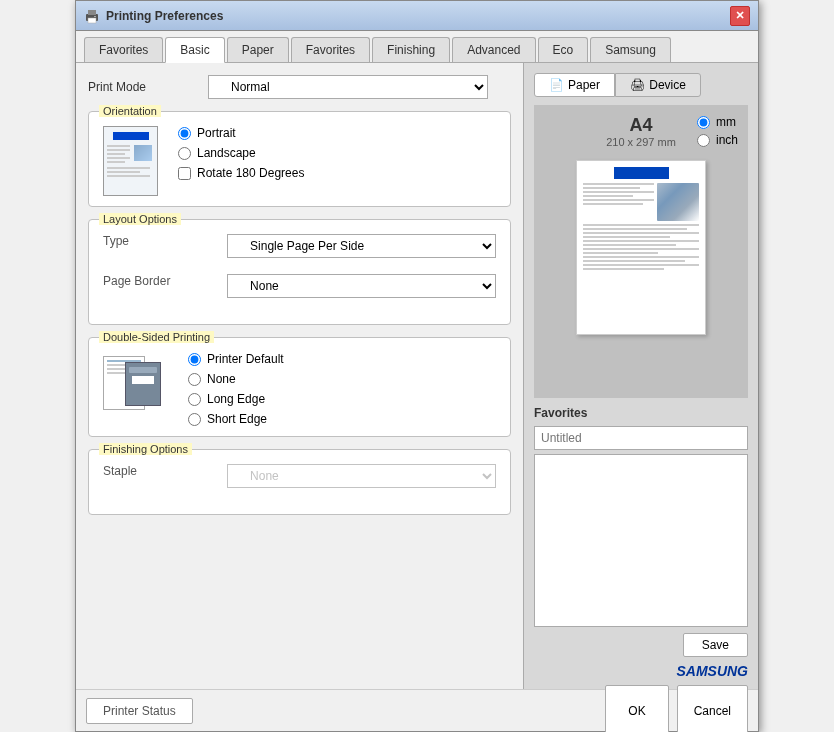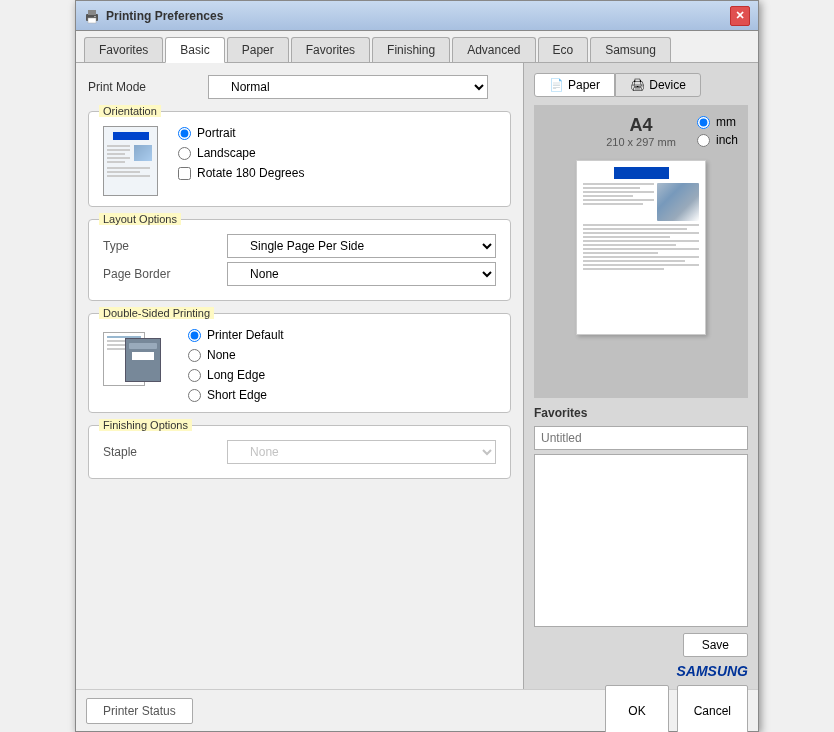--- a/index.html
+++ b/index.html
@@ -10,21 +10,21 @@
     .titlebar-title { flex: 1; font-size: 12px; color: #333; font-weight: bold; }
     .titlebar-close { width: 20px; height: 20px; background: #e05050; border: 1px solid #c03030; border-radius: 2px; cursor: pointer; display: flex; align-items: center; justify-content: center; color: white; font-size: 11px; font-weight: bold; }
     .tab-bar { background: #f0f0f0; border-bottom: 1px solid #aaa; display: flex; padding: 6px 8px 0; flex-shrink: 0; }
     .tab { padding: 5px 14px; border: 1px solid #aaa; background: #e0e0e0; margin-right: 2px; cursor: pointer; border-bottom: none; border-radius: 3px 3px 0 0; color: #333; }
     .tab.active { background: white; border-bottom: 1px solid white; margin-bottom: -1px; z-index: 1; }
     .content-area { display: flex; flex: 1; overflow: hidden; }
     .left-panel { flex: 1; padding: 12px; overflow-y: auto; }
     .right-panel { width: 235px; background: #d8d8d8; border-left: 1px solid #aaa; padding: 10px; display: flex; flex-direction: column; }
     .section { border: 1px solid #c0c0c0; background: white; border-radius: 4px; padding: 14px 14px 10px; margin-bottom: 12px; position: relative; }
     .section-label { position: absolute; top: -7px; left: 10px; background: #fef9c3; padding: 0 4px; color: #333; font-size: 11px; }
-    .form-row { display: flex; align-items: center; margin-bottom: 4px; }
+    .form-row { display: flex; align-items: flex-start; margin-bottom: 16px; }
     .form-row label { width: 130px; color: #555; }
     select { border: 1px solid #aaa; background: white; padding: 3px 18px; cursor: pointer; outline: none; }
     select.wide { width: 280px; }
     .print-mode-row { display: flex; align-items: center; margin-bottom: 12px; }
     .print-mode-row label { width: 120px; color: #333; font-weight: normal; }
     .orientation-inner { display: flex; align-items: flex-start; gap: 20px; }
     .radio-group { display: flex; flex-direction: column; gap: 6px; }
     .radio-row { display: flex; align-items: center; gap: 6px; cursor: pointer; }
     .radio-row input[type=radio] { cursor: pointer; }
     .checkbox-row { display: flex; align-items: center; gap: 6px; cursor: pointer; }

